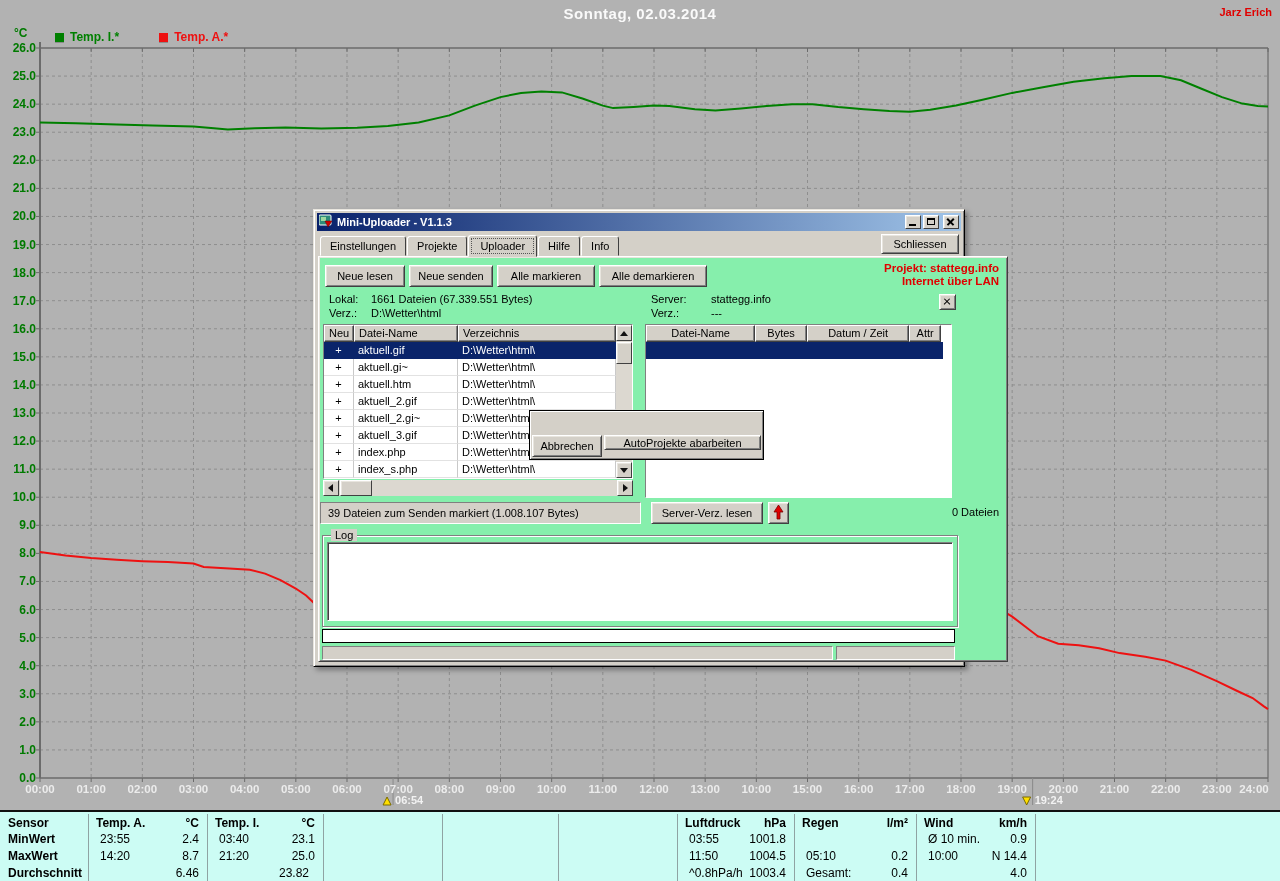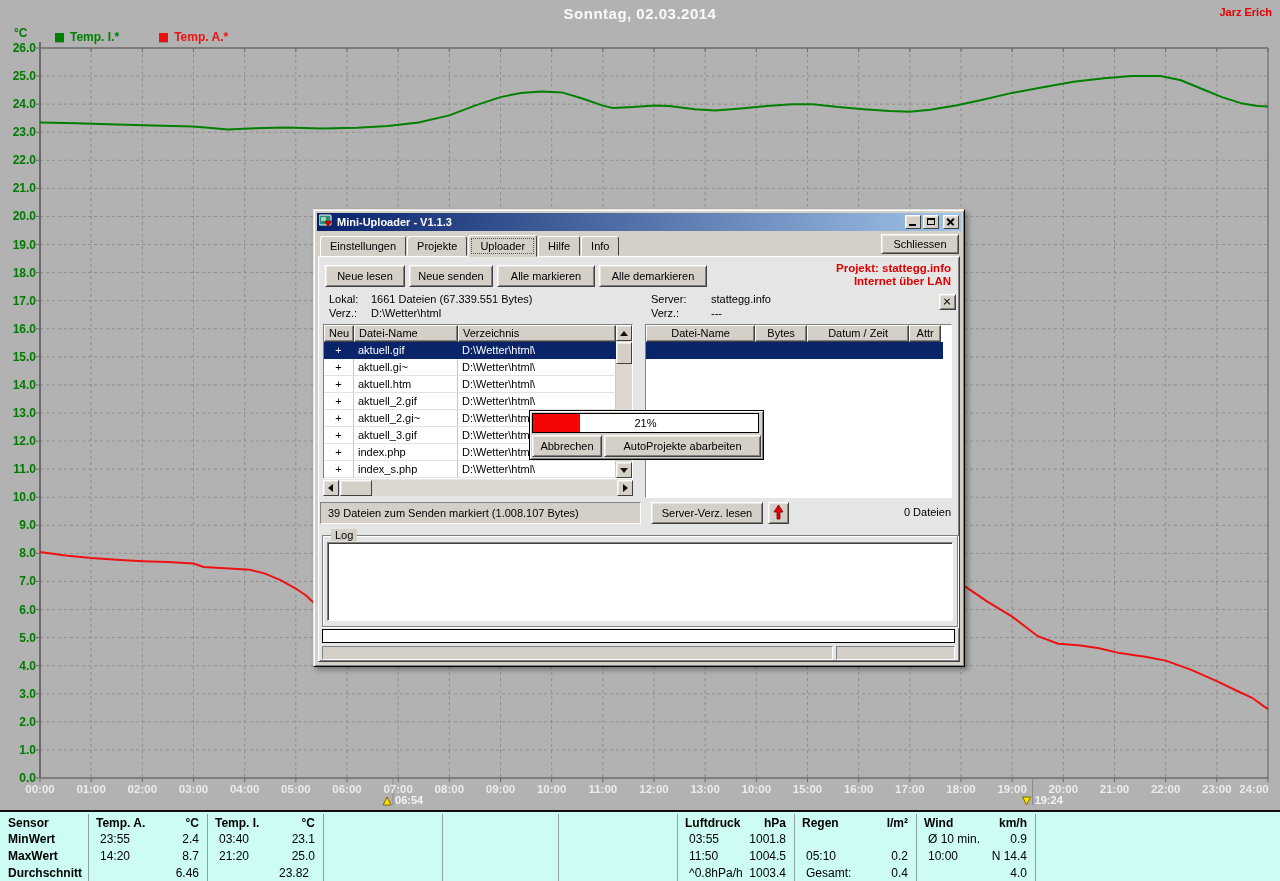--- a/index.html
+++ b/index.html
@@ -32,21 +32,21 @@
   .title-text{color:#fff;font-weight:bold;font-size:11px;margin-left:4px;flex:1;}
   .winbtn{width:16px;height:14px;background:#d4d0c8;border:1px solid;border-color:#fff #404040 #404040 #fff;box-shadow:inset 1px 1px 0 #e8e5de;margin-right:2px;position:relative;display:inline-block;box-sizing:border-box;}
   .g-min{position:absolute;left:3px;bottom:2px;width:7px;height:2px;background:#000;}
   .g-max{position:absolute;left:3px;top:2px;width:8px;height:7px;border:1px solid #000;border-top-width:2px;box-sizing:border-box;}
   .x1,.x2{position:absolute;left:2px;top:5px;width:9px;height:1.6px;background:#000;}
   .x1{transform:rotate(45deg);} .x2{transform:rotate(-45deg);}
   .tabs{position:absolute;left:6px;top:22px;height:24px;display:flex;align-items:flex-end;}
   .tab{background:#d4d0c8;border:1px solid;border-color:#fff #404040 #d4d0c8 #fff;border-radius:3px 3px 0 0;padding:3px 9px 3px 9px;margin-right:1px;font-size:11px;position:relative;}
   .tab.active{padding:4px 11px 4px 11px;margin-bottom:-1px;z-index:3;outline:1px dotted #555;outline-offset:-4px;}
   .schliessen{left:567px;top:24px;width:78px;height:20px;}
-  .page{position:absolute;left:4px;top:46px;width:640px;height:404px;background:#e5e5e5;border:1px solid;border-color:#fff #404040 #404040 #fff;box-shadow:inset 1px 1px 0 #e8e5de,inset -1px -1px 0 #808080;}
+  .page{position:absolute;left:4px;top:46px;width:640px;height:404px;background:#86efac;border:1px solid;border-color:#fff #404040 #404040 #fff;box-shadow:inset 1px 1px 0 #e8e5de,inset -1px -1px 0 #808080;padding-left:48px;}
   .proj{position:absolute;right:8px;top:5px;text-align:right;color:#e00000;font-weight:bold;font-size:11.5px;line-height:13px;}
   .lbl{position:absolute;white-space:nowrap;font-size:11px;}
   .xbtn{left:620px;top:37px;width:15px;height:14px;}
   .xbtn .x1,.xbtn .x2{left:3px;top:6px;width:8px;height:1.4px;}
   
   #ltable{position:absolute;left:4px;top:67px;width:310px;height:155px;box-sizing:border-box;}
   #rtable{position:absolute;left:326px;top:67px;width:307px;height:174px;box-sizing:border-box;}
   .trow{display:flex;height:17px;line-height:16px;background:#fff;}
   .trow.sel{background:#0a246a;color:#fff;}
   .tc{box-sizing:border-box;padding:0 4px;border-right:1px solid #c9c9c9;border-bottom:1px solid #e2e2e2;overflow:hidden;white-space:nowrap;font-size:11px;}
@@ -60,21 +60,21 @@
   .tri-down{left:3px;top:5px;border-left:4px solid transparent;border-right:4px solid transparent;border-top:5px solid #111;}
   .tri-left{left:4px;top:3px;border-top:4px solid transparent;border-bottom:4px solid transparent;border-right:5px solid #111;}
   .tri-right{left:5px;top:3px;border-top:4px solid transparent;border-bottom:4px solid transparent;border-left:5px solid #111;}
   #lhsb{position:absolute;left:4px;top:223px;width:310px;height:16px;background:#dcd8d0;}
   
   #popup{position:absolute;left:210px;top:153px;width:233px;height:48px;background:#d4d0c8;border:1px solid #000;box-shadow:inset 1px 1px 0 #fff,inset -1px -1px 0 #808080;z-index:20;}
   .pframe{position:absolute;left:2px;top:2px;width:227px;height:20px;background:#fff;border:1px solid #000;box-sizing:border-box;}
   .pfill{position:absolute;left:0;top:0;bottom:0;background:#f60505;}
   .plabel{position:absolute;left:0;right:0;top:0;text-align:center;line-height:18px;font-size:11px;color:#000;}
   #cancelbtn{left:2px;top:24px;width:70px;height:22px;}
-  #autobtn{left:74px;top:24px;width:157px;height:22px;}
+  #autobtn{left:74px;top:24px;width:157px;height:15px;}
   
   .statuscell{position:absolute;left:1px;top:245px;width:321px;height:22px;line-height:21px;padding-left:7px;box-sizing:border-box;font-size:11px;}
   #srvread{left:332px;top:245px;width:112px;height:22px;}
   #upbtn{left:449px;top:245px;width:21px;height:22px;}
   #srvcount{position:absolute;right:8px;top:249px;font-size:11px;}
   #logbox{position:absolute;left:3px;top:278px;width:634px;height:90px;border:1px solid #808080;box-shadow:inset 1px 1px 0 #fff,1px 1px 0 #fff;}
   .loglabel{position:absolute;left:8px;top:-7px;background:#d4d0c8;padding:0 4px;font-size:11px;}
   .logarea{position:absolute;left:4px;top:6px;width:624px;height:77px;}
   #pbar-empty{position:absolute;left:3px;top:372px;width:633px;height:14px;background:#fff;border:1px solid #000;box-sizing:border-box;}
   .bcell{position:absolute;top:389px;height:14px;background:#d4d0c8;border:1px solid;border-color:#808080 #fff #fff #808080;box-sizing:border-box;}
@@ -489,22 +489,18 @@
 
       <div id="logbox">
         <span class="loglabel">Log</span>
         <div class="logarea sunken-w"></div>
       </div>
       <div id="pbar-empty"></div>
       <div class="bcell" style="left:3px;width:511px"></div>
       <div class="bcell" style="left:517px;width:119px"></div>
 
       <div id="popup">
-        <div class="pframe">
-          <div class="pfill" style="width: 21%;"></div>
-          <span class="plabel">21%</span>
-        </div>
         <button class="btn" id="cancelbtn">Abbrechen</button>
         <button class="btn" id="autobtn">AutoProjekte abarbeiten</button>
       </div>
     </div>
   </div>
 </div>
 
 </body></html>

